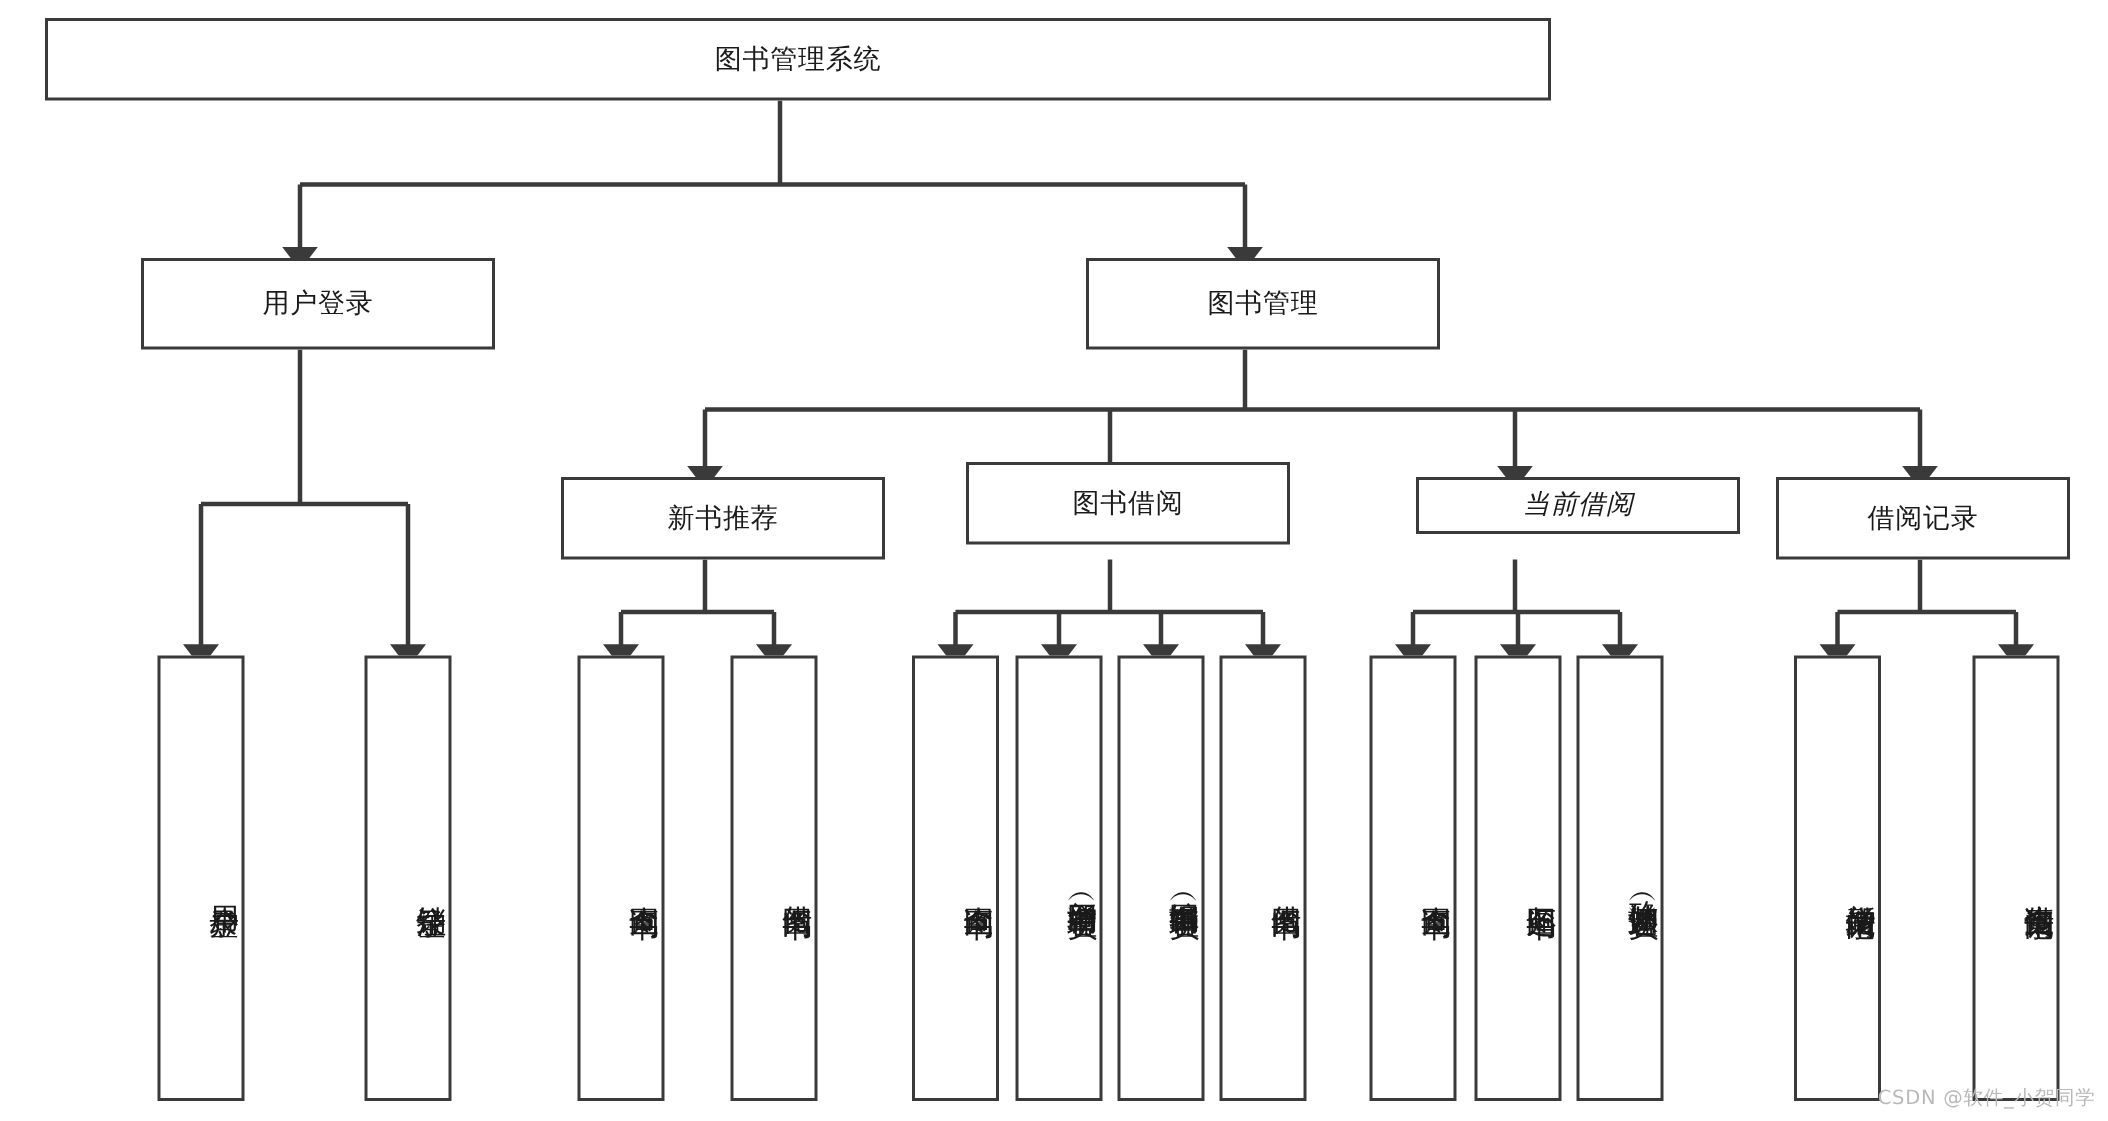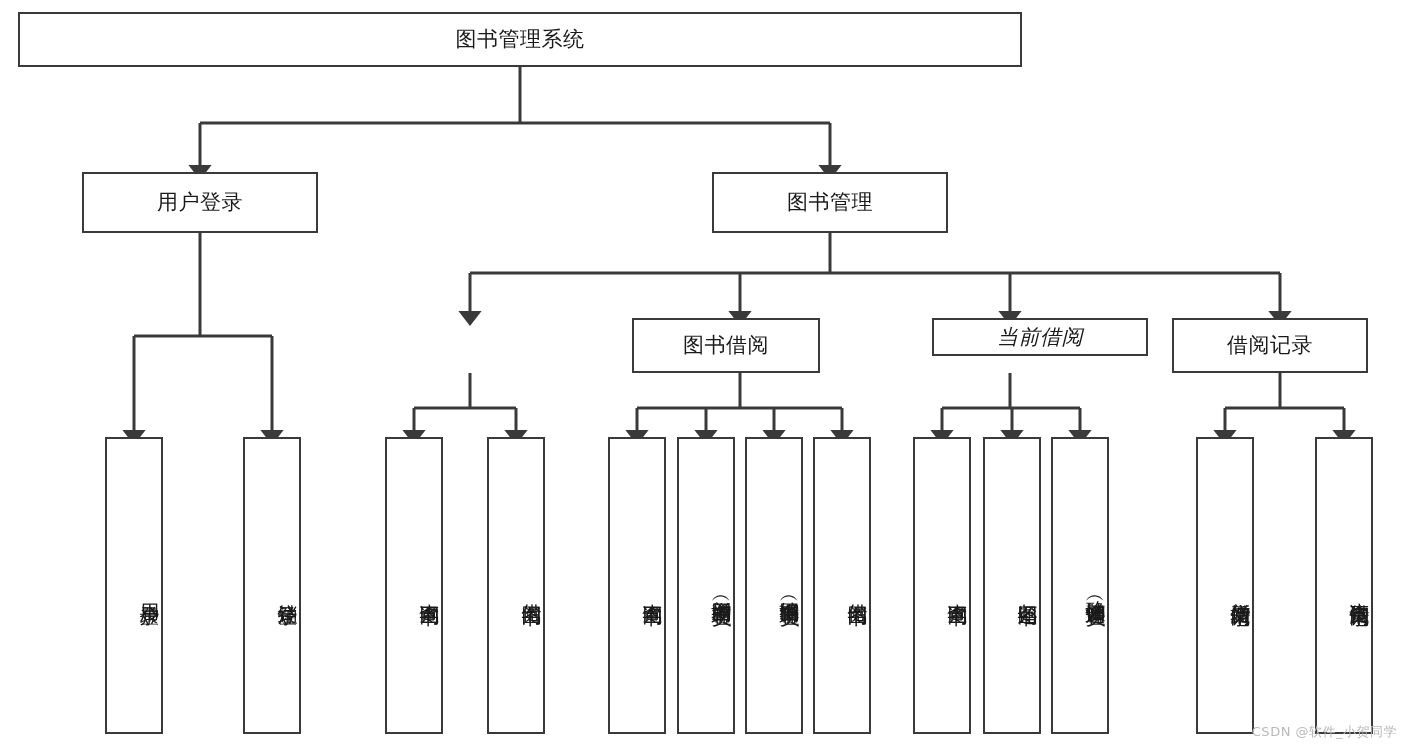--- a/index.html
+++ b/index.html
@@ -32,22 +32,23 @@
     border: 2.5px solid #3a3a3a;
     background: #ffffff;
     color: #1a1a1a;
     display: flex;
     align-items: center;
     justify-content: center;
     text-align: center;
     line-height: 1.18;
   }
   .node.horiz {
-    font-size: 21px;
+    font-size: 18px;
     letter-spacing: 0.5px;
+    margin-left: 12px;
   }
   .node.vert {
     writing-mode: vertical-rl;
     text-orientation: upright;
     font-size: 20px;
     letter-spacing: 1px;
     align-items: flex-start;
     justify-content: center;
     padding-top: 8px;
   }
@@ -119,21 +120,24 @@
       <span>图书管理系统</span>
     </div>
 
   <div class="node horiz" style="left: 82px; top: 172px; width: 236px; height: 61px;">
       <span>用户登录</span>
     </div>
   <div class="node horiz" style="left: 712px; top: 172px; width: 236px; height: 61px;">
       <span>图书管理</span>
     </div>
 
-  <div class="node horiz" style="left: 632px; top: 318px; width: 188px; height: 55px;">
+  <div class="node horiz" style="left: 362px; top: 318px; width: 216px; height: 55px;">
+      <span>新书推荐</span>
+    </div>
+  <div class="node horiz" style="left: 632px; top: 308px; width: 216px; height: 55px;">
       <span>图书借阅</span>
     </div>
   <div class="node horiz" style="left: 932px; top: 318px; width: 216px; height: 38px; font-style: italic;">
       <span>当前借阅</span>
     </div>
   <div class="node horiz" style="left: 1172px; top: 318px; width: 196px; height: 55px;">
       <span>借阅记录</span>
     </div>
 
   <div class="node vert" style="left: 105px; top: 437px; width: 58px; height: 297px;">

